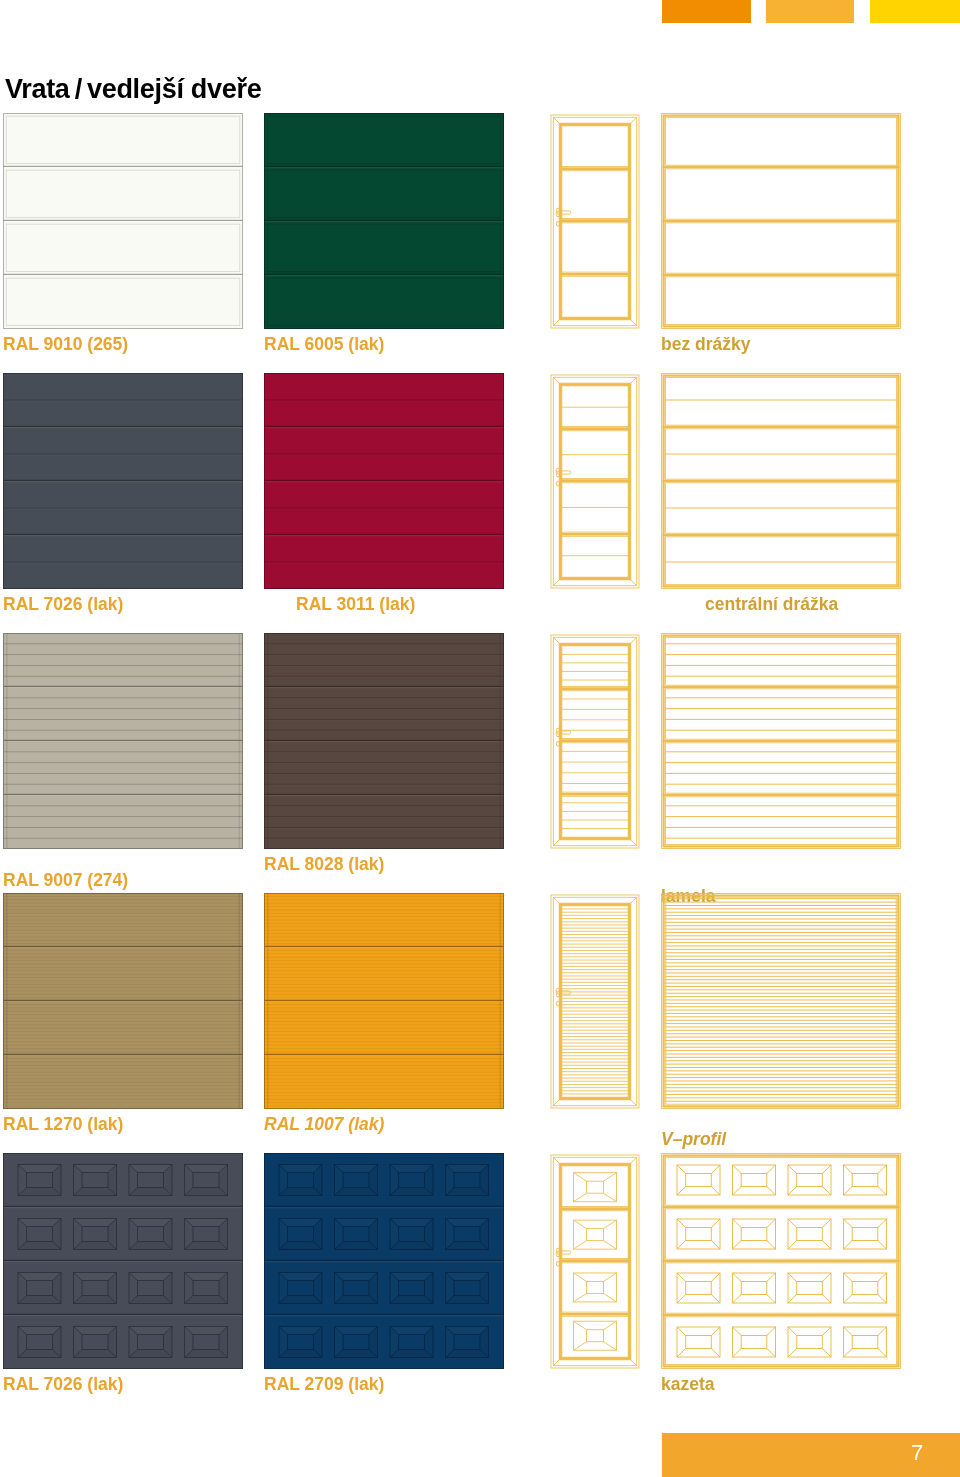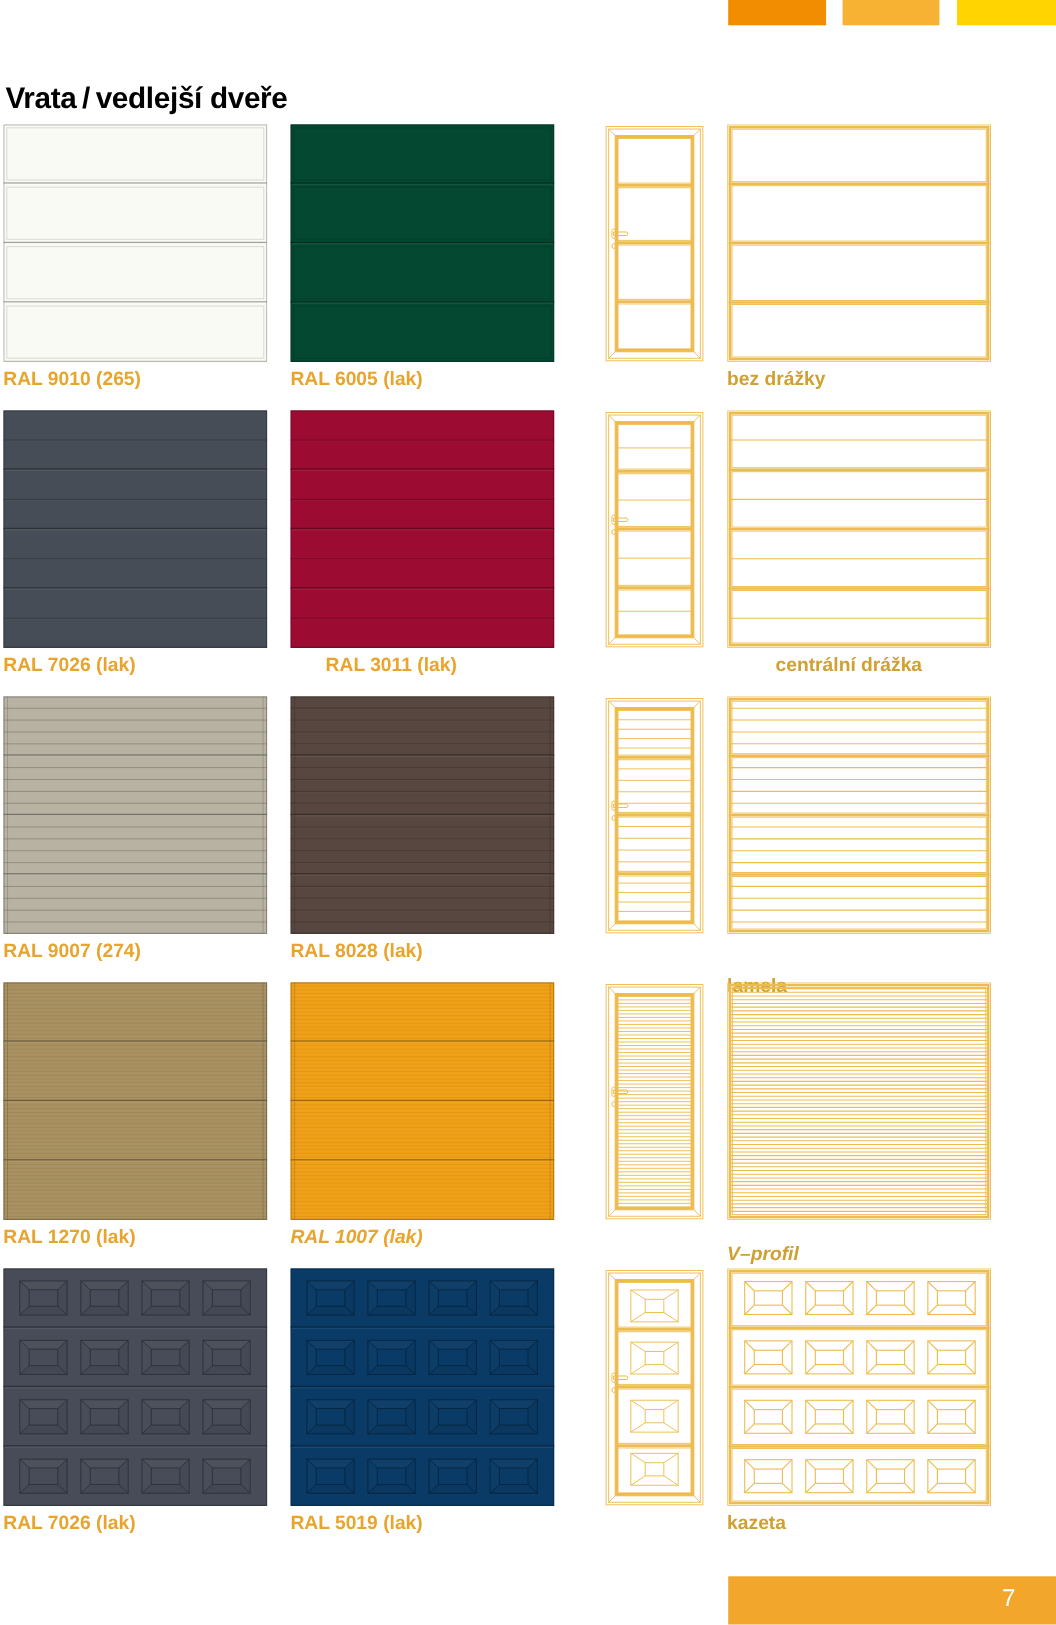--- a/index.html
+++ b/index.html
@@ -268,21 +268,21 @@
             <rect x="0" y="194" width="240" height="0.9" fill="#6a675e" opacity="0.5"></rect>
             <rect x="0" y="194.9" width="240" height="0.7" fill="#c1bdaf" opacity="0.25"></rect>
             <rect x="0" y="204.79999999999998" width="240" height="0.9" fill="#6a675e" opacity="0.5"></rect>
             <rect x="0" y="205.7" width="240" height="0.7" fill="#c1bdaf" opacity="0.25"></rect>
             <rect x="3.4" y="0" width="0.9" height="216" fill="#6a675e" opacity="0.35"></rect>
             <rect x="235.7" y="0" width="0.9" height="216" fill="#6a675e" opacity="0.35"></rect>
             <rect x="0.5" y="0.5" width="239" height="215" fill="none" stroke="#777469" stroke-width="1" opacity="0.85"></rect>
           </g>
         </svg>
       </div>
-    <div class="swlabel" style="left: 3px; top: 221px; text-align: center;">RAL 9007 (274)</div>
+    <div class="swlabel" style="left: 3px; top: 237px; text-align: center;">RAL 9007 (274)</div>
     <div class="swatch" style="left: 264px;">
         <svg width="240" height="216" viewBox="0 0 240 216">
           <g>
             <rect x="0" y="0" width="240" height="216" fill="#584740"></rect>
             <rect x="0" y="10.4" width="240" height="0.9" fill="#332925" opacity="0.5"></rect>
             <rect x="0" y="11.3" width="240" height="0.7" fill="#6f615b" opacity="0.25"></rect>
             <rect x="0" y="21.200000000000003" width="240" height="0.9" fill="#332925" opacity="0.5"></rect>
             <rect x="0" y="22.1" width="240" height="0.7" fill="#6f615b" opacity="0.25"></rect>
             <rect x="0" y="32.00000000000001" width="240" height="0.9" fill="#332925" opacity="0.5"></rect>
             <rect x="0" y="32.900000000000006" width="240" height="0.7" fill="#6f615b" opacity="0.25"></rect>
@@ -1100,21 +1100,21 @@
             <path d="M181.5 204.5L224.5 204.5L216 196.5L190 196.5Z" fill="#082e50" opacity="0.2"></path>
             <path d="M181.5 173.5L190 181.5L190 196.5L181.5 204.5Z" fill="#1b4971" opacity="0.16"></path>
             <path d="M224.5 173.5L216 181.5L216 196.5L224.5 204.5Z" fill="#082e50" opacity="0.12"></path>
             <rect x="181.5" y="173.5" width="43" height="31" fill="none" stroke="#06223b" stroke-width="0.9" opacity="0.8"></rect>
             <rect x="190" y="181.5" width="26" height="15" fill="none" stroke="#06223b" stroke-width="0.9" opacity="0.8"></rect>
             <path d="M181.5 173.5L190 181.5M224.5 173.5L216 181.5M181.5 204.5L190 196.5M224.5 204.5L216 196.5" stroke="#06223b" stroke-width="0.9" fill="none" opacity="0.75"></path>
             <rect x="0.5" y="0.5" width="239" height="215" fill="none" stroke="#072642" stroke-width="1" opacity="0.85"></rect>
           </g>
         </svg>
       </div>
-    <div class="swlabel" style="left: 264px; top: 221px;">RAL 5019 (lak)</div>
+    <div class="swlabel" style="left: 264px; top: 221px;">RAL 2709 (lak)</div>
     <div class="gfx" style="left: 549px;">
         <svg width="92" height="217" viewBox="0 0 92 217">
           <g fill="none" stroke="#EDBC4E" stroke-width="2.6">
             <rect x="11.5" y="11.5" width="69" height="194"></rect>
             <line x1="12.8" y1="55.5779" x2="79.2" y2="55.5779"></line>
             <line x1="12.8" y1="107.6387" x2="79.2" y2="107.6387"></line>
             <line x1="12.8" y1="161.2307" x2="79.2" y2="161.2307"></line>
           </g>
           <g fill="none" stroke="#EDBC4E" stroke-width="0.9" opacity="0.95">
             <rect x="2" y="2" width="88" height="213"></rect>

